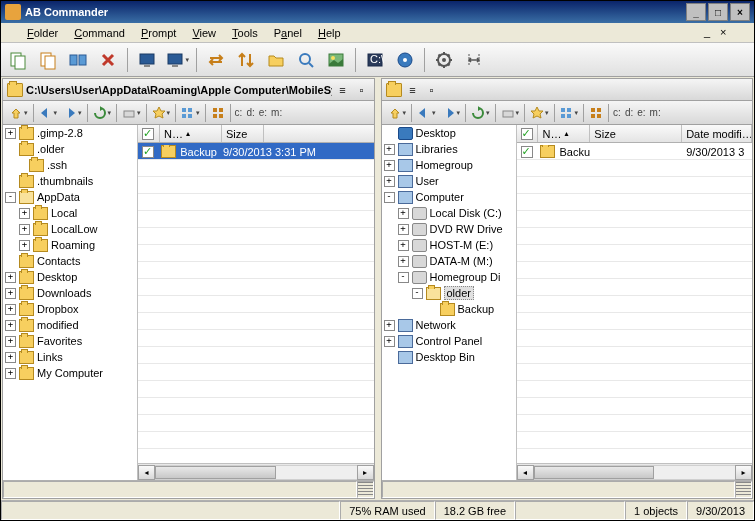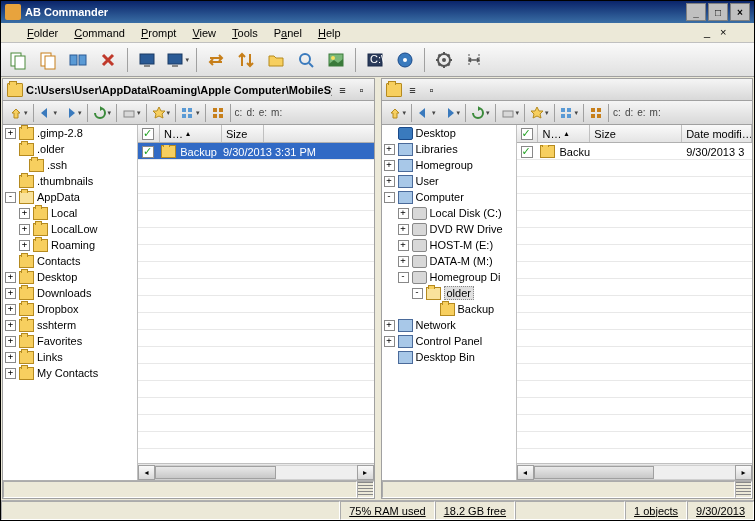--- a/index.html
+++ b/index.html
@@ -57,21 +57,21 @@
 .listrow.selected .licon { background:#f7cf5f; }
 .cell { padding:0 4px; overflow:hidden; white-space:nowrap; }
 .hscroll { height:17px; background:#e8e8e8; border-top:1px solid #c0c0c0; display:flex; align-items:center; }
 .hscroll .sbtn { width:17px; height:15px; background:linear-gradient(#fafafa,#d8d8d8); border:1px solid #a0a0a0; display:flex; align-items:center; justify-content:center; font-size:8px; }
 .hscroll .track { flex:1; height:15px; background:#efefef; border-top:1px solid #d0d0d0; border-bottom:1px solid #d0d0d0; display:flex; }
 .hscroll .thumb { width:60%; height:100%; background:linear-gradient(#e8e8e8,#c8c8c8); border:1px solid #a0a0a0; }
 .infobar { height:18px; display:flex; border-top:1px solid #b0b0b0; background:#ece9d8; }
 .infobar .left { flex:1; border:1px inset #fff; padding:1px 4px; }
 .infobar .right { width:17px; border:1px inset #fff; background:repeating-linear-gradient(to bottom,#888 0,#888 1px,transparent 1px,transparent 3px); }
 .statusbar { height:20px; background:#ece9d8; display:flex; align-items:stretch; border-top:1px solid #b0b0b0; }
-.statusbar .cell { border:1px inset #fff; padding:2px 8px; display:flex; align-items:center;text-decoration:underline; }
+.statusbar .cell { border:1px inset #fff; padding:2px 8px; display:flex; align-items:center; }
 svg { display:block; }
 .menuend { flex:1; }
 .navbar .lbl { font-size:10px; color:#444; padding:0 1px; }
 </style>
 </head>
 <body>
 
 <div class="titlebar">
   <div class="icon"></div>
   <div class="title">AB Commander</div>
@@ -317,36 +317,36 @@
             <span class="tlabel">Downloads</span>
           </div>
           <div class="tree-row" style="padding-left: 2px;">
             <div class="expander">+</div>
             <div class="ticon folder"></div>
             <span class="tlabel">Dropbox</span>
           </div>
           <div class="tree-row" style="padding-left: 2px;">
             <div class="expander">+</div>
             <div class="ticon folder"></div>
-            <span class="tlabel">sshterm</span>
+            <span class="tlabel">modified</span>
           </div>
           <div class="tree-row" style="padding-left: 2px;">
             <div class="expander">+</div>
             <div class="ticon folder"></div>
             <span class="tlabel">Favorites</span>
           </div>
           <div class="tree-row" style="padding-left: 2px;">
             <div class="expander">+</div>
             <div class="ticon folder"></div>
             <span class="tlabel">Links</span>
           </div>
           <div class="tree-row" style="padding-left: 2px;">
             <div class="expander">+</div>
             <div class="ticon folder"></div>
-            <span class="tlabel">My Contacts</span>
+            <span class="tlabel">My Computer</span>
           </div>
         </div>
       <div class="listwrap">
         <div class="listhead" id="left-head">
             <div class="col" style="width: 22px;">
               <div class="chk"></div>
             </div>
             <div class="col" style="width: 62px;">N…<span style="font-size: 8px;"> ▴</span></div>
             <div class="col" style="width: 42px;">Size</div>
           </div>

